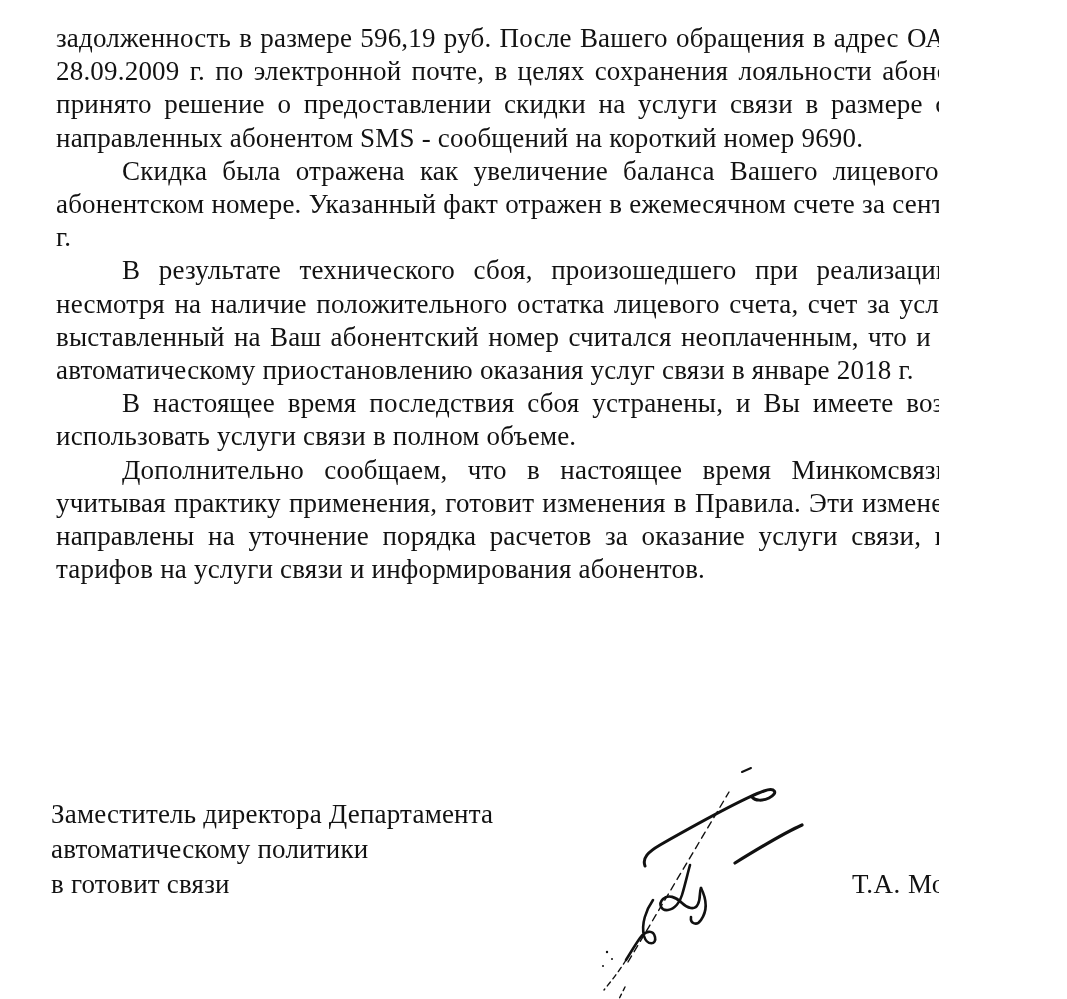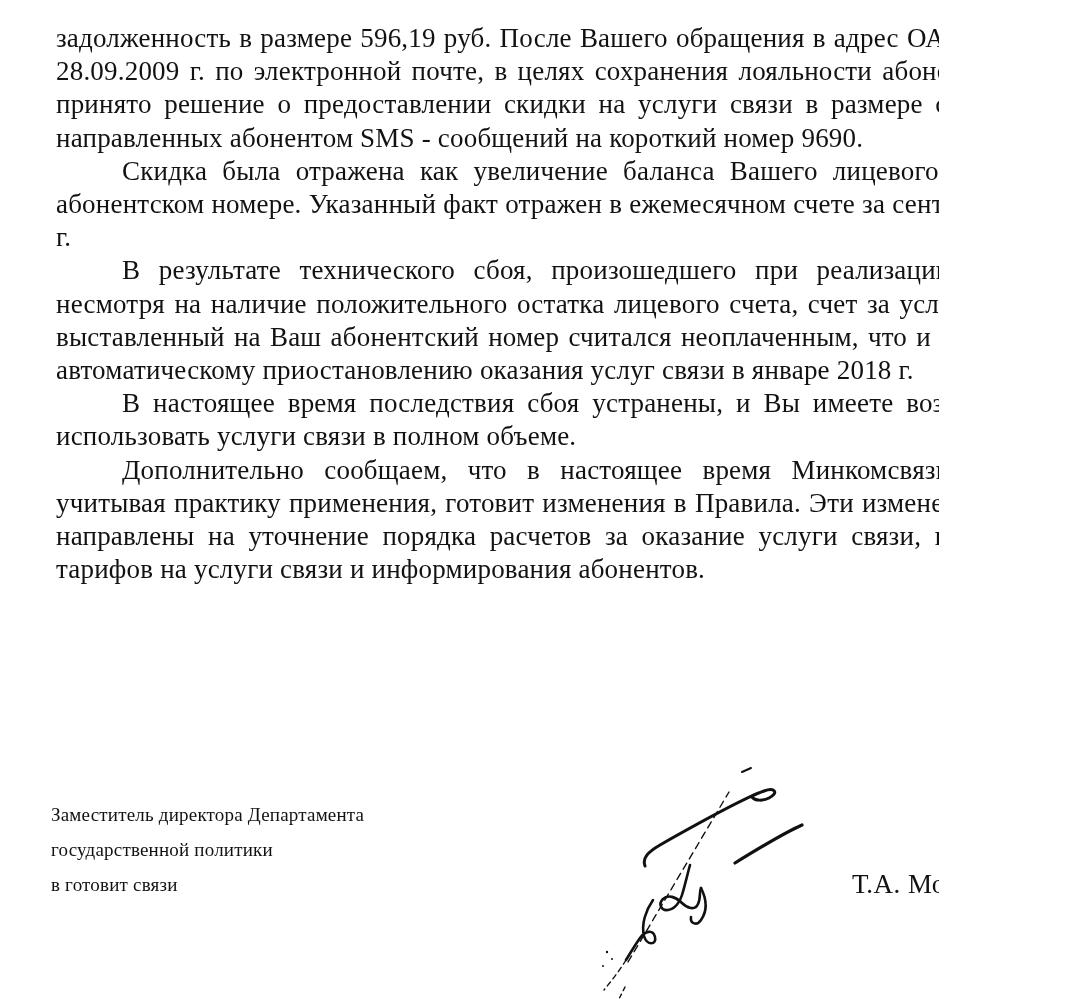--- a/index.html
+++ b/index.html
@@ -21,21 +21,21 @@
     line-height: 33.2px;
     text-align: justify;
     letter-spacing: 0.2px;
   }
   .body-text p { margin: 0; text-indent: 66px; }
   .body-text p.no-indent { text-indent: 0; }
   .sig-block {
     position: absolute;
     left: 51px;
     top: 797px;
-    font-size: 19px;
+    font-size: 27px;
     line-height: 35px;
     letter-spacing: 0.2px;
     white-space: nowrap;
   }
   .sig-name {
     position: absolute;
     left: 852px;
     top: 869px;
     font-size: 27px;
     letter-spacing: 0.5px;
@@ -58,21 +58,21 @@
   <div class="body-text">
     <p class="no-indent">задолженность в размере 596,19 руб. После Вашего обращения в адрес ОАО «МТС» 28.09.2009 г. по электронной почте, в целях сохранения лояльности абонента было принято решение о предоставлении скидки на услуги связи в размере стоимости направленных абонентом SMS - сообщений на короткий номер 9690.</p>
     <p>Скидка была отражена как увеличение баланса Вашего лицевого счета на абонентском номере. Указанный факт отражен в ежемесячном счете за сентябрь 2009 г.</p>
     <p>В результате технического сбоя, произошедшего при реализации скидки, несмотря на наличие положительного остатка лицевого счета, счет за услуги связи, выставленный на Ваш абонентский номер считался неоплаченным, что и привело к автоматическому приостановлению оказания услуг связи в январе 2018 г.</p>
     <p>В настоящее время последствия сбоя устранены, и Вы имеете возможность использовать услуги связи в полном объеме.</p>
     <p>Дополнительно сообщаем, что в настоящее время Минкомсвязь России, учитывая практику применения, готовит изменения в Правила. Эти изменения будут направлены на уточнение порядка расчетов за оказание услуги связи, изменения тарифов на услуги связи и информирования абонентов.</p>
   </div>
 
   <div class="sig-block">
     <div>Заместитель директора Департамента</div>
-    <div>государственной политики</div>
+    <div>автоматическому политики</div>
     <div>в готовит связи</div>
   </div>
 
   <div class="signature">
     <svg viewBox="0 0 220 247" xmlns="http://www.w3.org/2000/svg" fill="none" stroke="#111111" stroke-linecap="round" stroke-linejoin="round">
 
       <path d="M 47 114 C 44 106 50 100 62 93 C 92 76 146 46 166 39 C 177 35 181 41 171 46 C 165 49 157 49 154 45" stroke-width="3"></path>
 
       <path d="M 137 111 C 158 98 186 81 204 73" stroke-width="3.2"></path>
 

